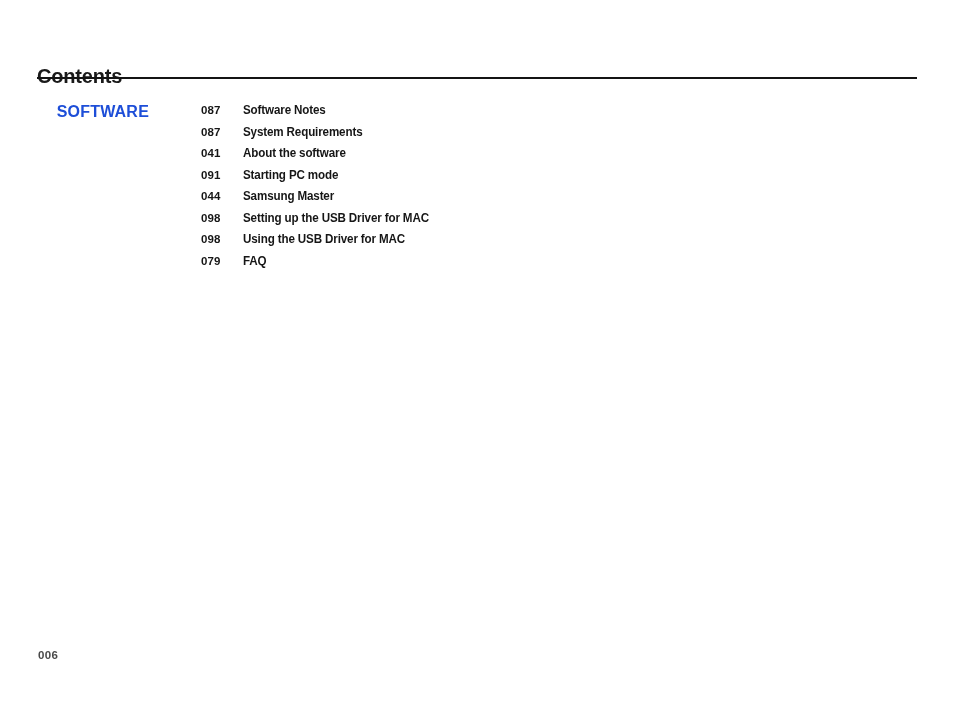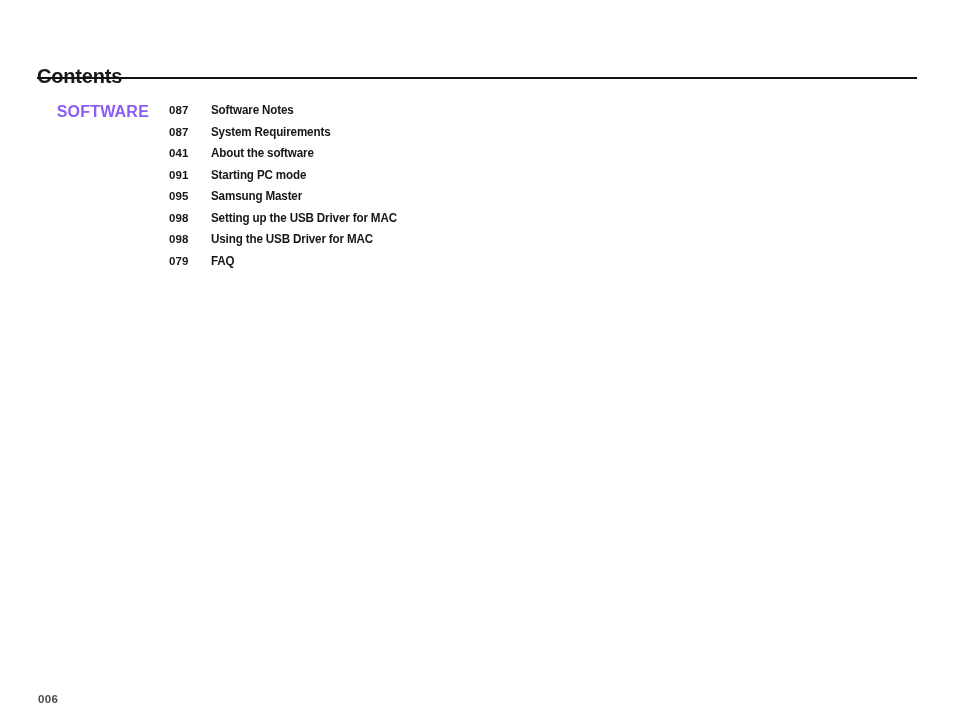--- a/index.html
+++ b/index.html
@@ -55,40 +55,41 @@
   }
 
   .section-label {
     position: absolute;
     left: 0px;
     top: 2px;
     width: 149px;
     text-align: right;
     font-size: 16px;
     font-weight: bold;
-    color: #8b5cf6;
+    color: #1d4ed8;
     letter-spacing: 0.2px;
     line-height: 20px;
   }
 
   .entry-list {
     margin: 0;
     padding: 0;
     list-style: none;
     position: relative;
     left: 169px;
     width: 700px;
   }
 
   .entry {
     display: block;
     position: relative;
     height: 21.5px;
     line-height: 21.5px;
     white-space: nowrap;
+    margin-left: 32px;
   }
 
   .entry-page {
     display: inline-block;
     width: 42px;
     font-size: 11.5px;
     font-weight: bold;
     color: #161616;
     letter-spacing: 0.1px;
     vertical-align: top;
@@ -102,21 +103,21 @@
     letter-spacing: -0.15px;
     transform: scaleX(0.93);
     transform-origin: left center;
     vertical-align: top;
   }
 
   
   .folio {
     position: absolute;
     left: 38px;
-    top: 692px;
+    top: 648px;
     font-size: 11.5px;
     font-weight: bold;
     color: #4a4a4a;
     letter-spacing: 0.3px;
     line-height: 15px;
   }
 </style>
 </head>
 <body>
 
@@ -127,21 +128,21 @@
   <div class="title-rule"></div>
 
   <div class="contents-block">
     <div class="section">
       <div class="section-label">SOFTWARE</div>
       <ul class="entry-list">
           <li class="entry"><span class="entry-page">087</span><span class="entry-title">Software Notes</span></li>
           <li class="entry"><span class="entry-page">087</span><span class="entry-title">System Requirements</span></li>
           <li class="entry"><span class="entry-page">041</span><span class="entry-title">About the software</span></li>
           <li class="entry"><span class="entry-page">091</span><span class="entry-title">Starting PC mode</span></li>
-          <li class="entry"><span class="entry-page">095</span><span class="entry-title">Samsung Master</span></li>
+          <li class="entry"><span class="entry-page">044</span><span class="entry-title">Samsung Master</span></li>
           <li class="entry"><span class="entry-page">098</span><span class="entry-title">Setting up the USB Driver for MAC</span></li>
           <li class="entry"><span class="entry-page">098</span><span class="entry-title">Using the USB Driver for MAC</span></li>
           <li class="entry"><span class="entry-page">079</span><span class="entry-title">FAQ</span></li>
         </ul>
     </div>
   </div>
 
   <div class="folio">006</div>
 
 </div>

